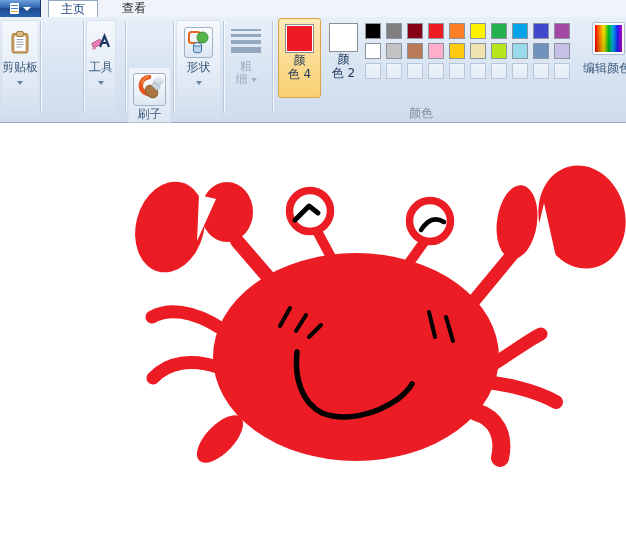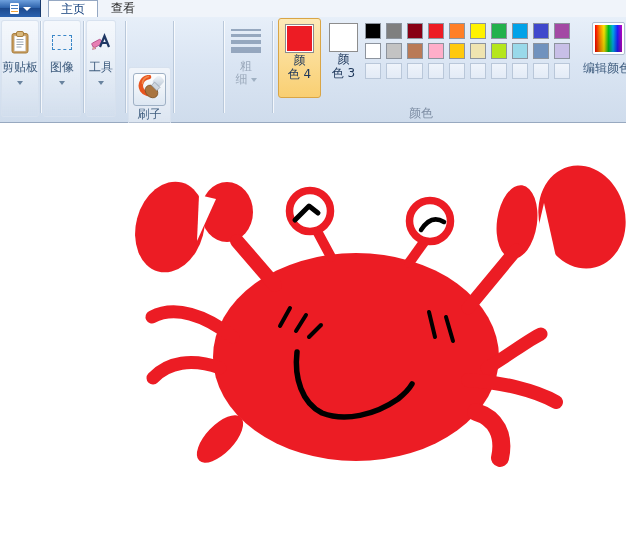--- a/index.html
+++ b/index.html
@@ -73,48 +73,41 @@
 <div class="screen">
 
   <div class="tabbar">
     <div class="paint-btn">
       <span class="pb-page"></span>
       <span class="pb-chev"></span>
     </div>
     <div class="tab active" style="left:48px;">
       <span>主页</span>
     </div>
-    <div class="tab" style="left:99px;text-align:center;">
+    <div class="tab" style="left:110px;text-align:center;">
       <span>查看</span>
     </div>
   </div>
 
   <div class="ribbon">
 
     <div class="grp-btn" style="left:1px;width:38px;">
       <div class="iconzone">
         <svg width="18" height="23" viewBox="0 0 18 23">
           <rect x="1" y="2.5" width="16" height="19.5" rx="2" fill="#c89d5e" stroke="#a87e3e"></rect>
           <rect x="3.5" y="5" width="11" height="15" fill="#fff" stroke="#cdd4dd" stroke-width=".5"></rect>
           <rect x="5.5" y="0.5" width="7" height="5" rx="1.5" fill="#d9b97e" stroke="#a87e3e"></rect>
           <path d="M5.5 8.5h7M5.5 11h7M5.5 13.5h7M5.5 16h5" stroke="#9aa7b4" stroke-width="1"></path>
         </svg>
       </div>
       <div class="grp-label">剪贴板</div>
       <div class="arr"></div>
     </div>
     <div class="vsep" style="left:40px;"></div>
 
-    <div class="grp-btn" style="left:43px;width:38px;">
-      <div class="iconzone">
-          <div class="sel-rect"></div>
-        </div>
-      <div class="grp-label">图像</div>
-      <div class="arr"></div>
-    </div>
     <div class="vsep" style="left:83px;"></div>
 
     <div class="grp-btn" style="left:86px;width:30px;">
       <div class="iconzone">
         <svg width="20" height="18" viewBox="0 0 20 18">
           <rect x="1" y="8" width="10" height="5" rx="1" transform="rotate(-28 6 10.5)" fill="#e77fb4" stroke="#b44a86" stroke-width=".8"></rect>
           <path d="M2.5 13.5l2.5 2-3.5 1z" fill="#f5d9a0" stroke="#b44a86" stroke-width=".6"></path>
           <path d="M9 14L13.5 3L18 14M10.8 10h5.4" fill="none" stroke="#1f3864" stroke-width="2.2"></path>
         </svg>
       </div>
@@ -139,20 +132,34 @@
             </linearGradient>
               </defs>
           </svg>
         </div>
       </div>
       <div class="grp-label">刷子</div>
       <div class="arr"></div>
     </div>
     <div class="vsep" style="left:173px;"></div>
 
+    <div class="grp-btn" style="left:176px;width:45px;">
+      <div class="iconzone">
+        <div class="framed" style="width:29px;height:31px;">
+          <svg width="23" height="24" viewBox="0 0 23 24">
+            <rect x="2" y="2" width="11" height="11" rx="2.5" fill="none" stroke="#e8641e" stroke-width="2"></rect>
+            <circle cx="15.5" cy="7.5" r="5.5" fill="#56b44a" stroke="#2e7d2a" stroke-width=".8"></circle>
+            <path d="M6.5 14.5v6.5a4 1.8 0 0 0 8 0v-6.5" fill="#bcd6ee" stroke="#3c6ea5" stroke-width="1"></path>
+            <ellipse cx="10.5" cy="14.5" rx="4" ry="1.8" fill="#ddeaf8" stroke="#3c6ea5" stroke-width="1"></ellipse>
+          </svg>
+        </div>
+      </div>
+      <div class="grp-label">形状</div>
+      <div class="arr"></div>
+    </div>
     <div class="vsep" style="left:223px;"></div>
 
     <div class="grp-btn disabled" style="left:226px;width:40px;border:none;background:none;">
       <div class="iconzone">
         <div class="thick-lines">
           <div style="height:2px;"></div>
             <div style="height:3px;"></div>
           <div style="height:4px;"></div>
             <div style="height:6px;"></div>
         </div>
@@ -167,21 +174,21 @@
 
     <div class="colorbtn sel" style="left:278px;">
       <div class="swatch-big" style="background:var(--color1);"></div>
       <div class="c-line">颜</div>
       <div class="c-line">色 4</div>
     </div>
 
     <div class="colorbtn" style="left:325px;width:37px;">
       <div class="swatch-big" style="background:var(--color2);"></div>
       <div class="c-line">颜</div>
-      <div class="c-line">色 3</div>
+      <div class="c-line">色 2</div>
     </div>
 
     <div class="pal">
       <div class="pal-row">
           <div class="pal-swatch" style="background: rgb(0, 0, 0);"></div>
           <div class="pal-swatch" style="background: rgb(127, 127, 127);"></div>
           <div class="pal-swatch" style="background: rgb(136, 0, 21);"></div>
           <div class="pal-swatch" style="background: rgb(237, 28, 36);"></div>
           <div class="pal-swatch" style="background: rgb(255, 127, 39);"></div>
           <div class="pal-swatch" style="background: rgb(255, 242, 0);"></div>

